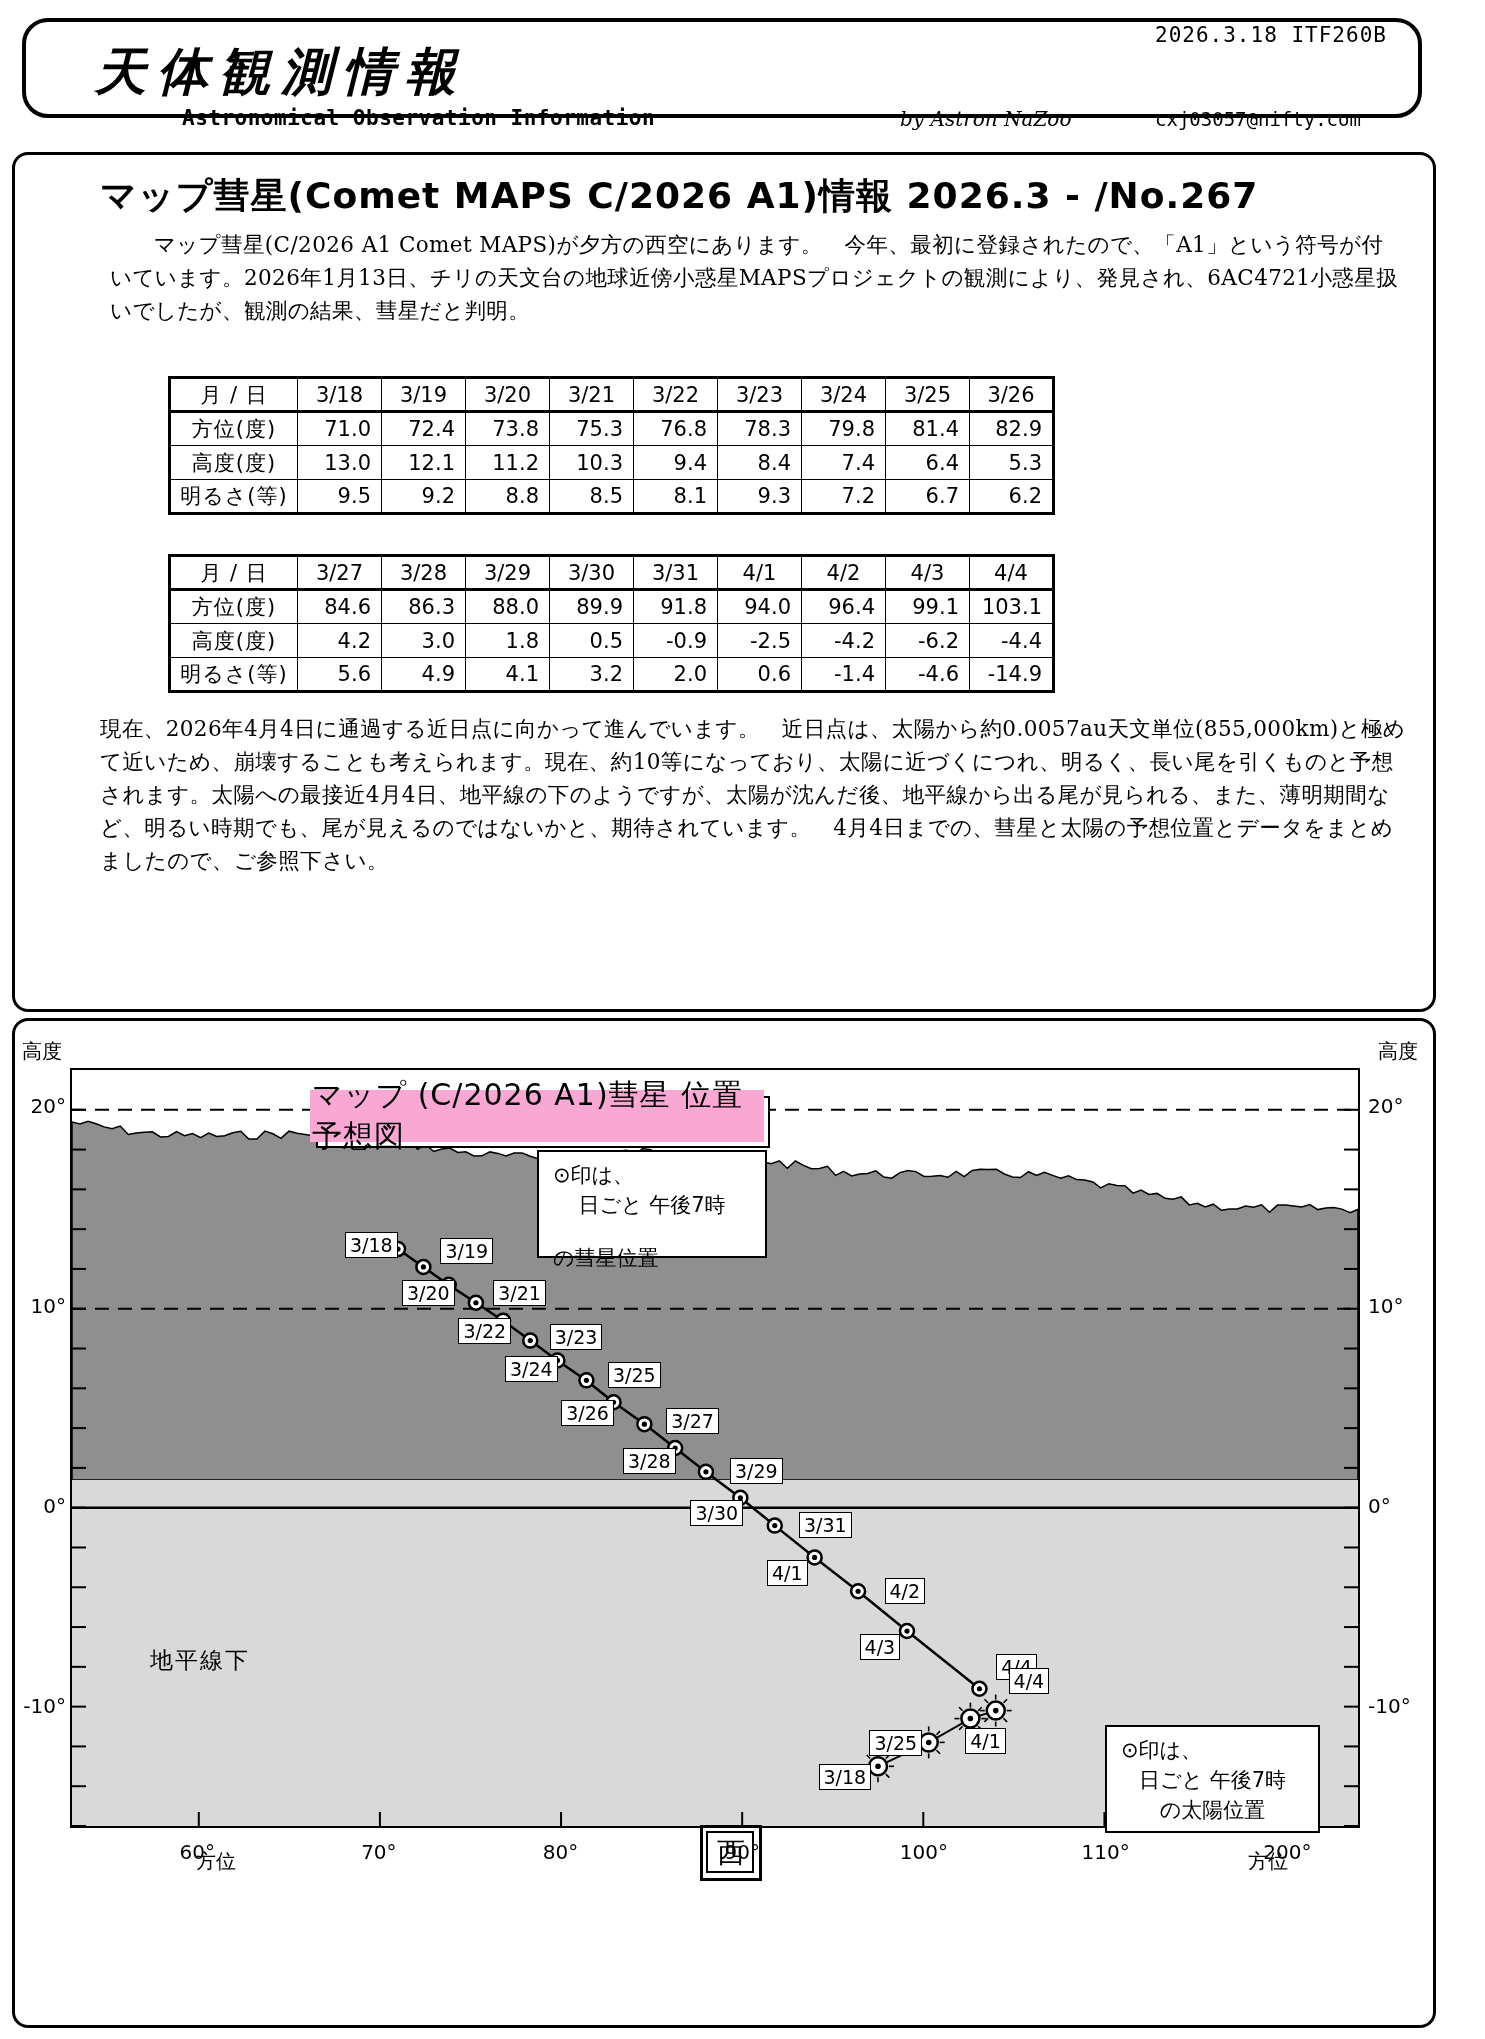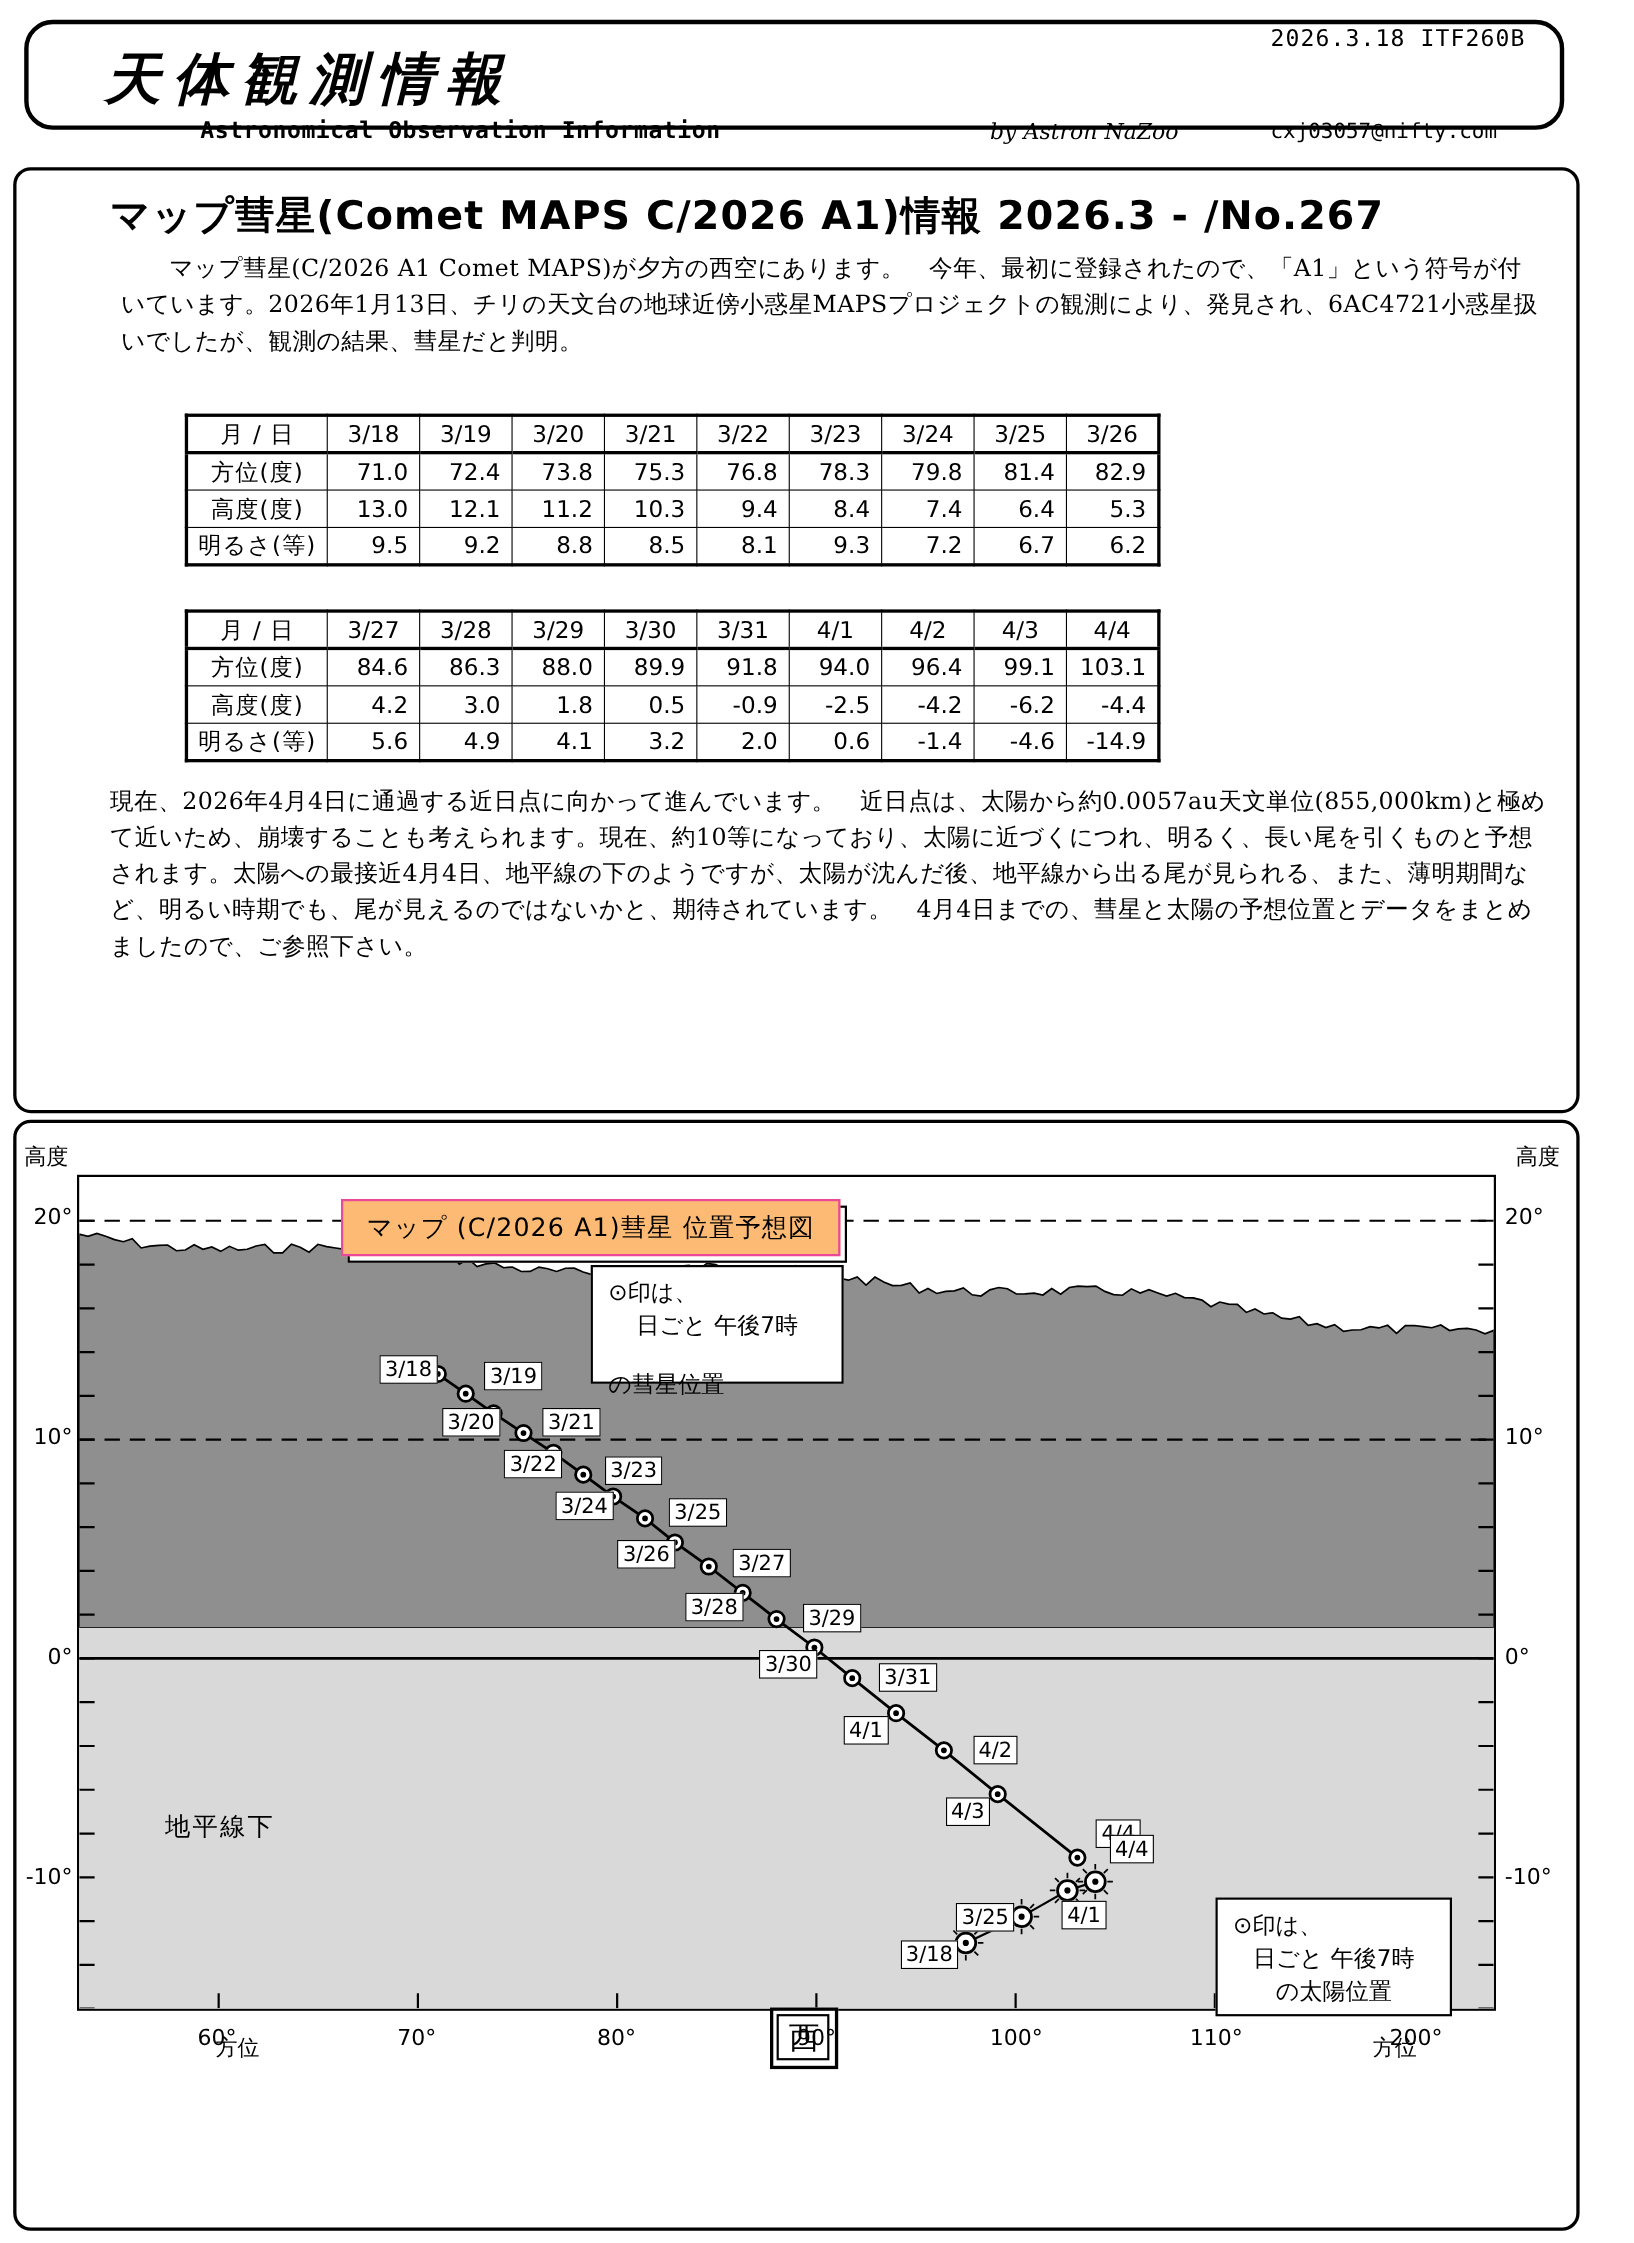--- a/index.html
+++ b/index.html
@@ -52,21 +52,21 @@
   .plot{position:absolute;left:70px;top:1068px;width:1290px;height:760px;
         border:2px solid #000;box-sizing:border-box;background:#fff;overflow:hidden;}
   .below{position:absolute;left:0;top:410px;width:100%;height:350px;background:#d9d9d9;}
   .terrain{position:absolute;left:0;top:0;width:100%;height:410px;}
 
   .axlab{position:absolute;font-size:20px;font-family:"DejaVu Sans","Liberation Sans",sans-serif;}
   .ytick{position:absolute;font-size:20px;text-align:right;width:60px;}
   .xtick{position:absolute;font-size:20px;text-align:center;width:70px;}
 
   .ttlbox{position:absolute;left:310px;top:1090px;width:450px;height:48px;
-          border:2px solid #ec4899;background:#fdba74;font-size:23px;
+          border:2px solid #f9a8d4;background:#f9a8d4;font-size:30px;
           display:flex;align-items:center;justify-content:center;letter-spacing:1px;}
   .ttlbox2{position:absolute;left:316px;top:1096px;width:450px;height:48px;
           border:2px solid #000;background:#fff;font-size:23px;
           display:flex;align-items:center;justify-content:center;letter-spacing:1px;}
 
   .legbox{position:absolute;border:2px solid #000;background:#fff;font-size:21px;
           line-height:30px;padding:8px 14px;box-sizing:border-box;}
   #leg1{left:537px;top:1150px;width:230px;height:108px;}
   #leg2{left:1105px;top:1725px;width:215px;height:108px;}
 

